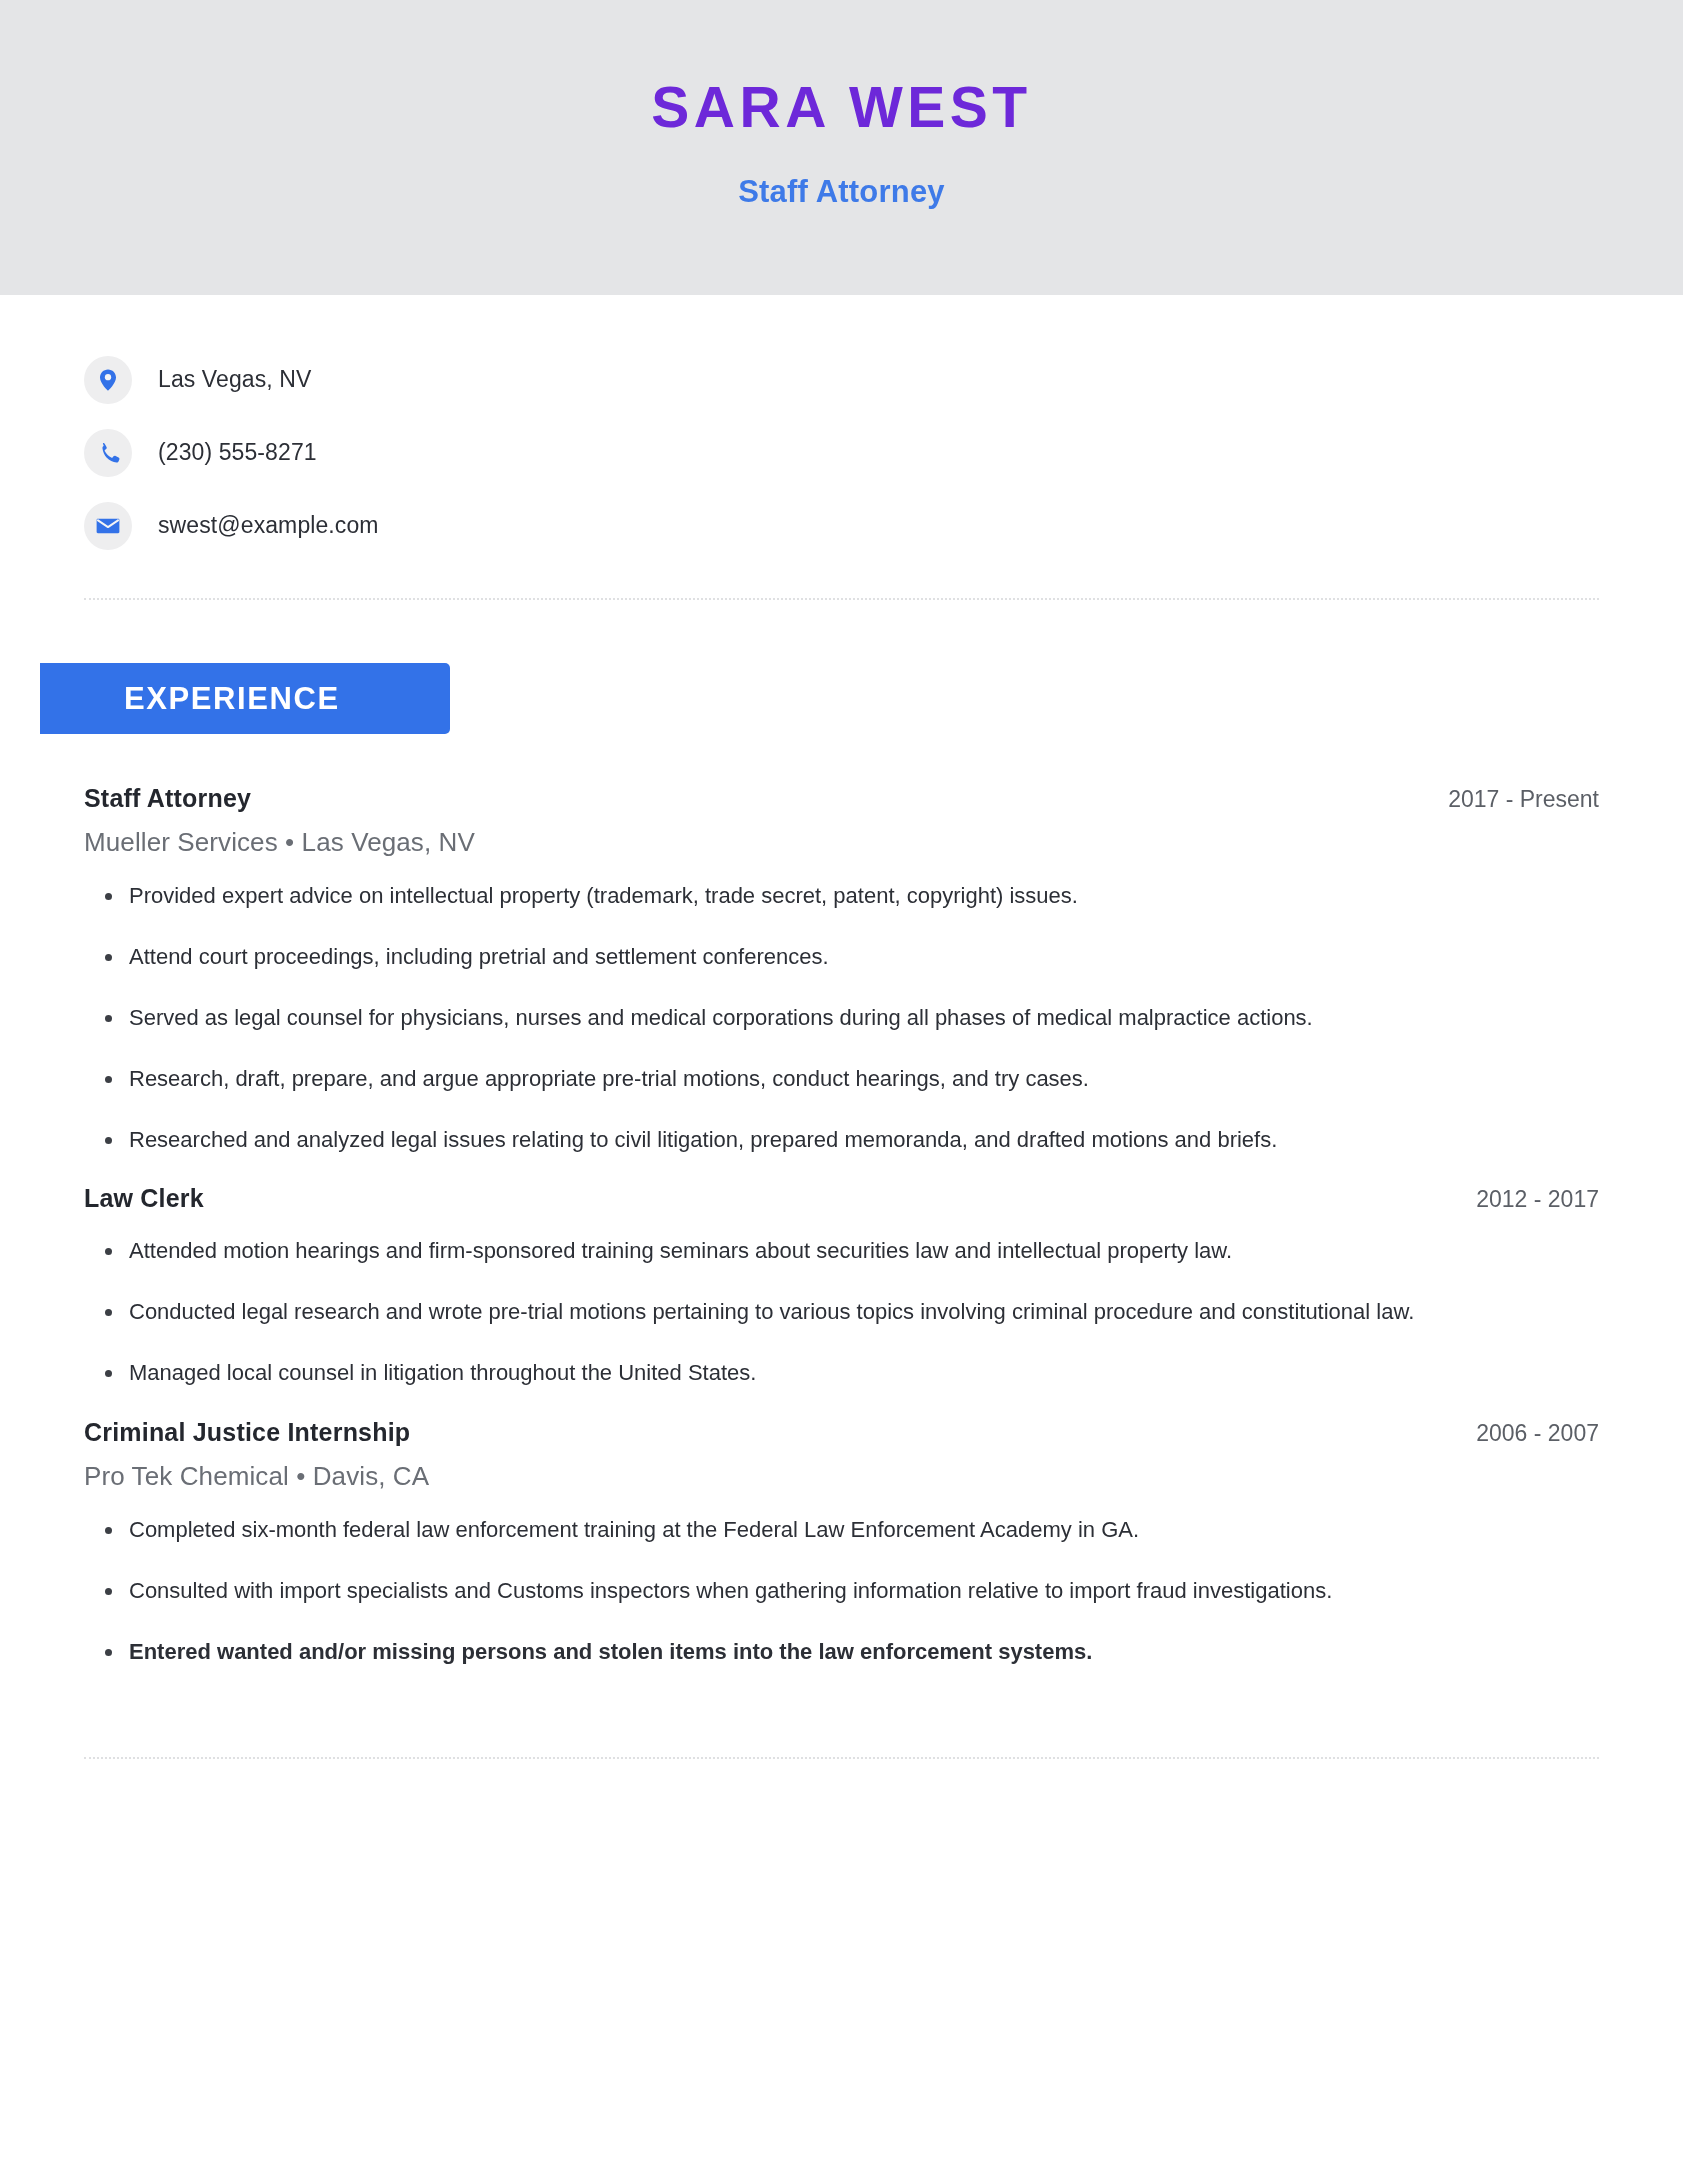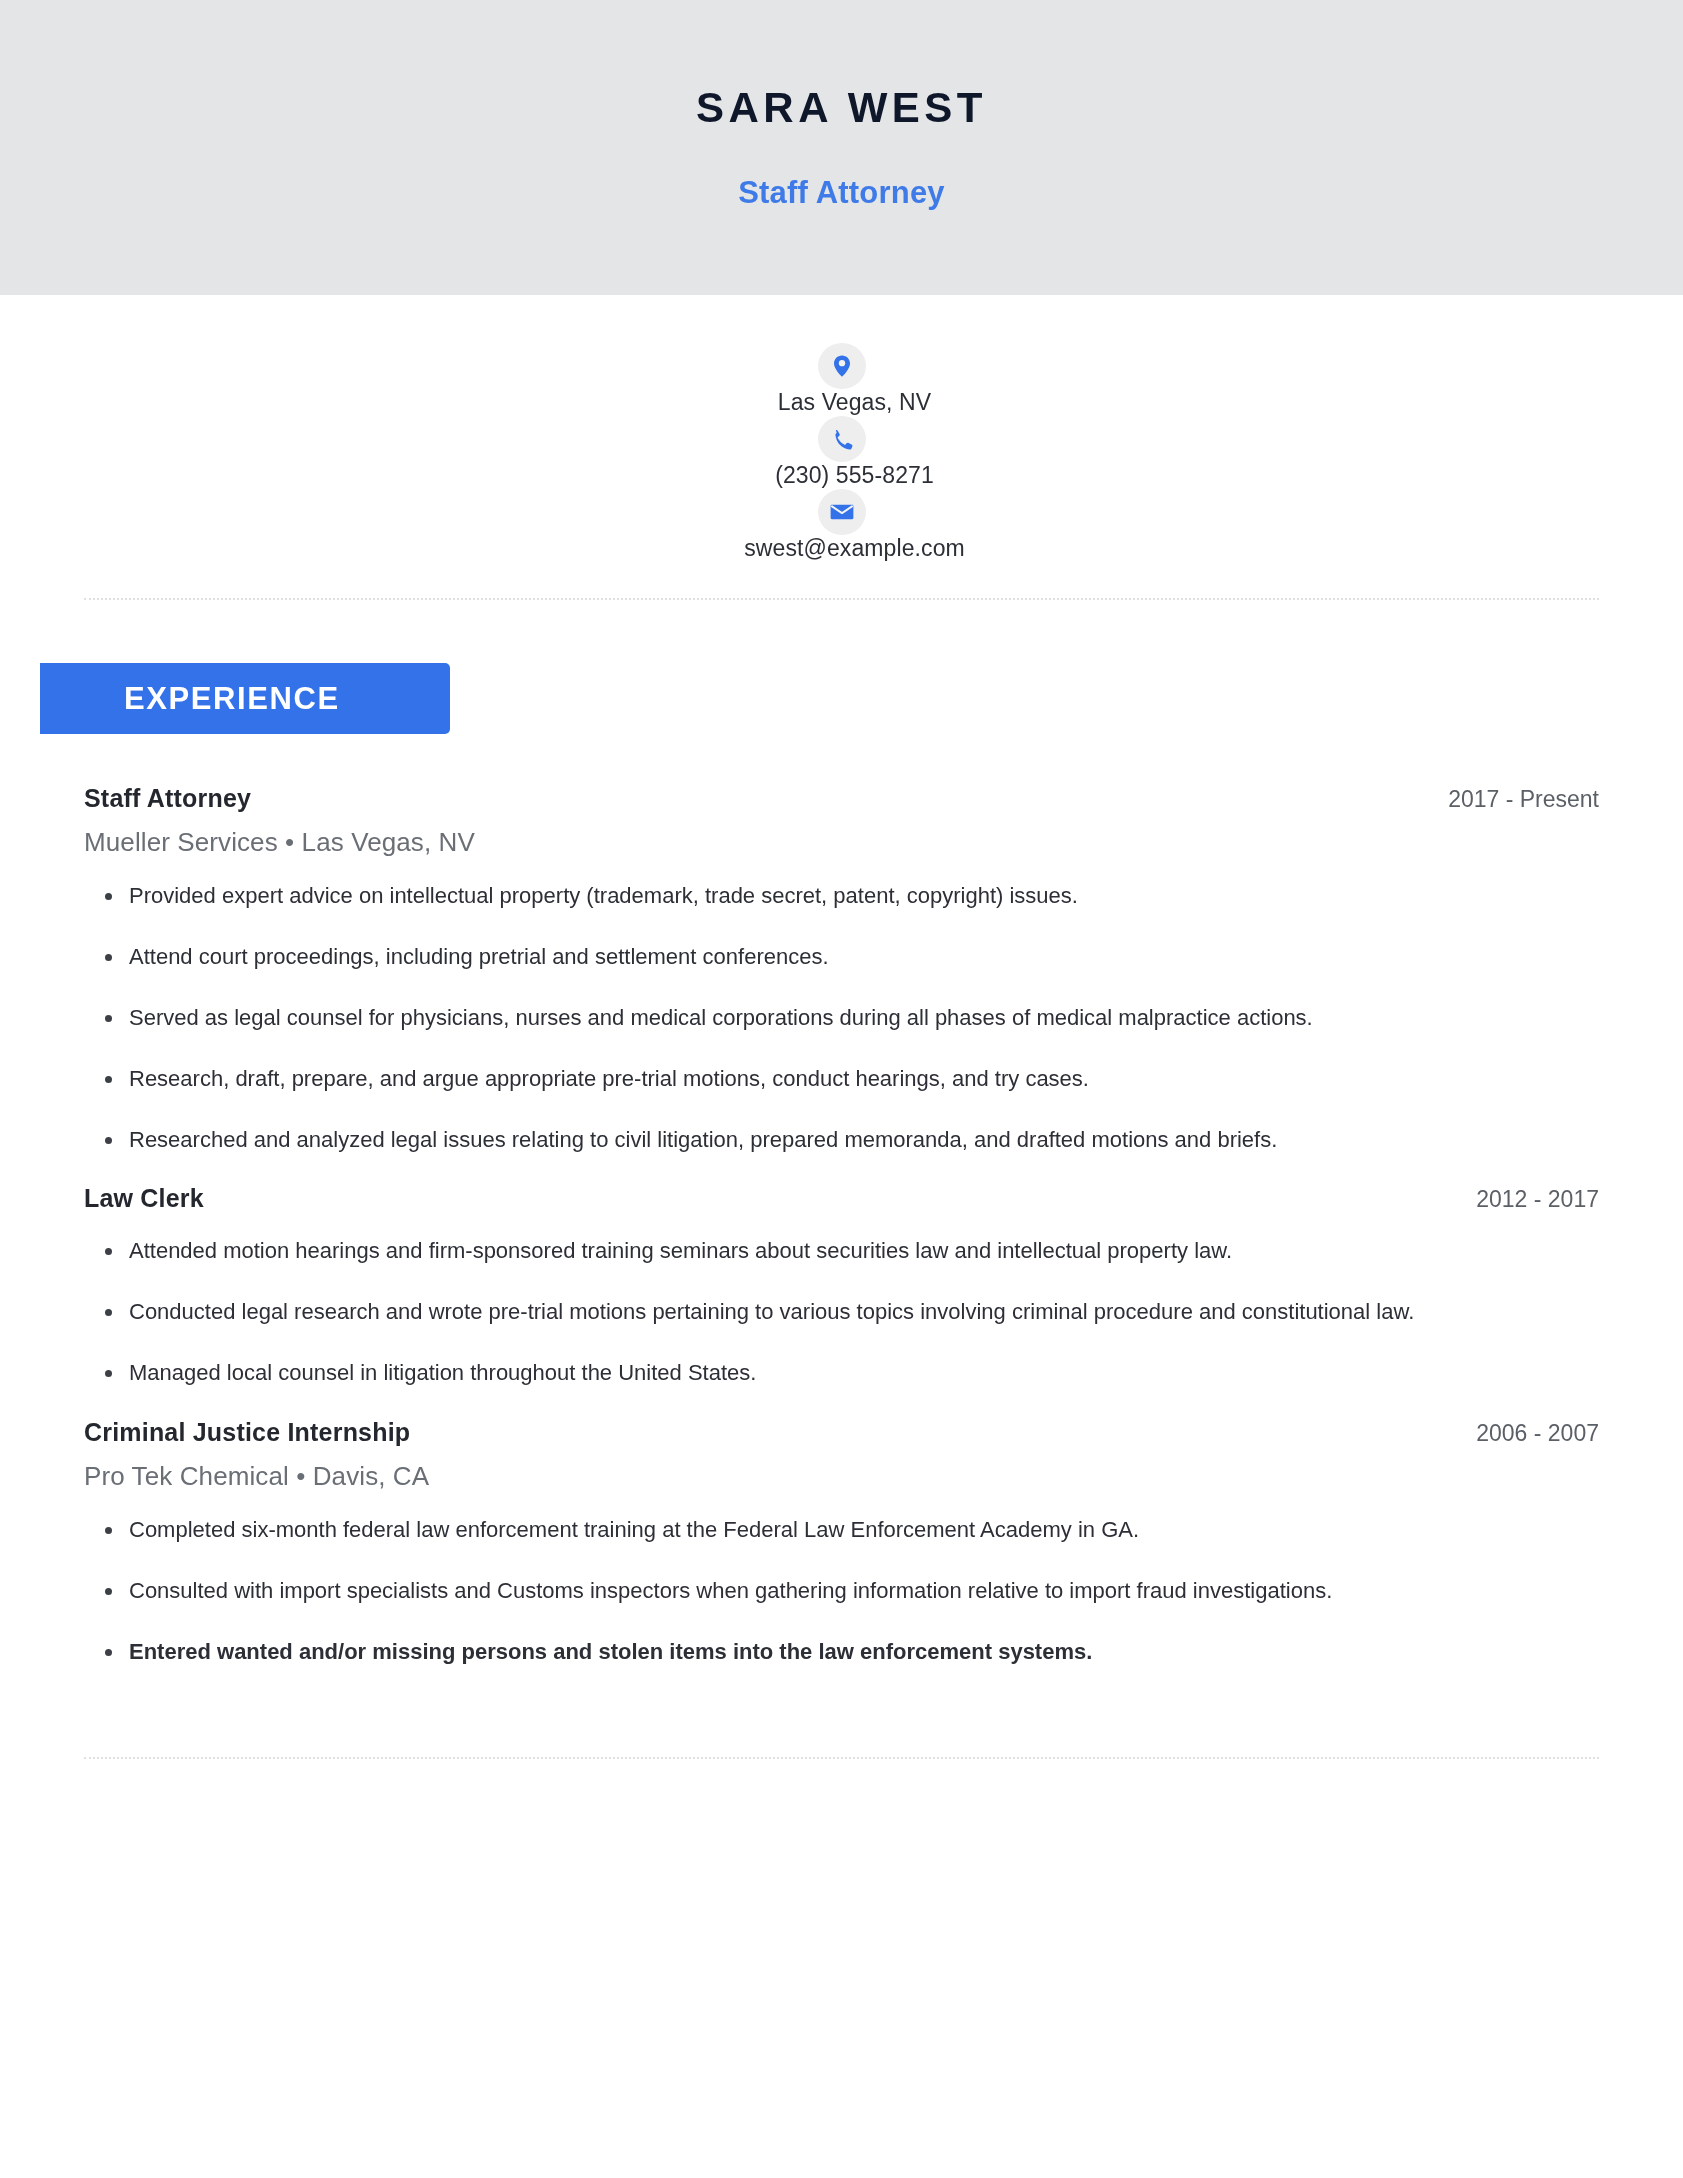--- a/index.html
+++ b/index.html
@@ -30,27 +30,27 @@
     width: 100%;
     height: 295px;
     background: #e4e5e7;
     display: flex;
     flex-direction: column;
     align-items: center;
     justify-content: flex-start;
     padding-top: 71px;
   }
   .full-name {
-    font-size: 42px;
+    font-size: 57px;
     font-weight: bold;
     letter-spacing: 4.5px;
-    color: #0f172a;
+    color: #6d28d9;
     text-transform: uppercase;
     line-height: 1.0;
-    margin: 16px;
+    margin: 8px;
     text-align: center;
   }
   .job-title {
     margin-top: 30px;
     font-size: 31px;
     font-weight: bold;
     color: #3e7ae8;
     letter-spacing: 0.2px;
     text-align: center;
   }
@@ -61,21 +61,20 @@
   }
 
   
   .contact-block {
     padding-top: 48px;
   }
   .contact-row {
     display: flex;
     align-items: center;
     height: 73px;
-    flex-direction: column;
   }
   .contact-icon {
     width: 48px;
     height: 48px;
     min-width: 48px;
     border-radius: 50%;
     background: #eeeeef;
     display: flex;
     align-items: center;
     justify-content: center;

